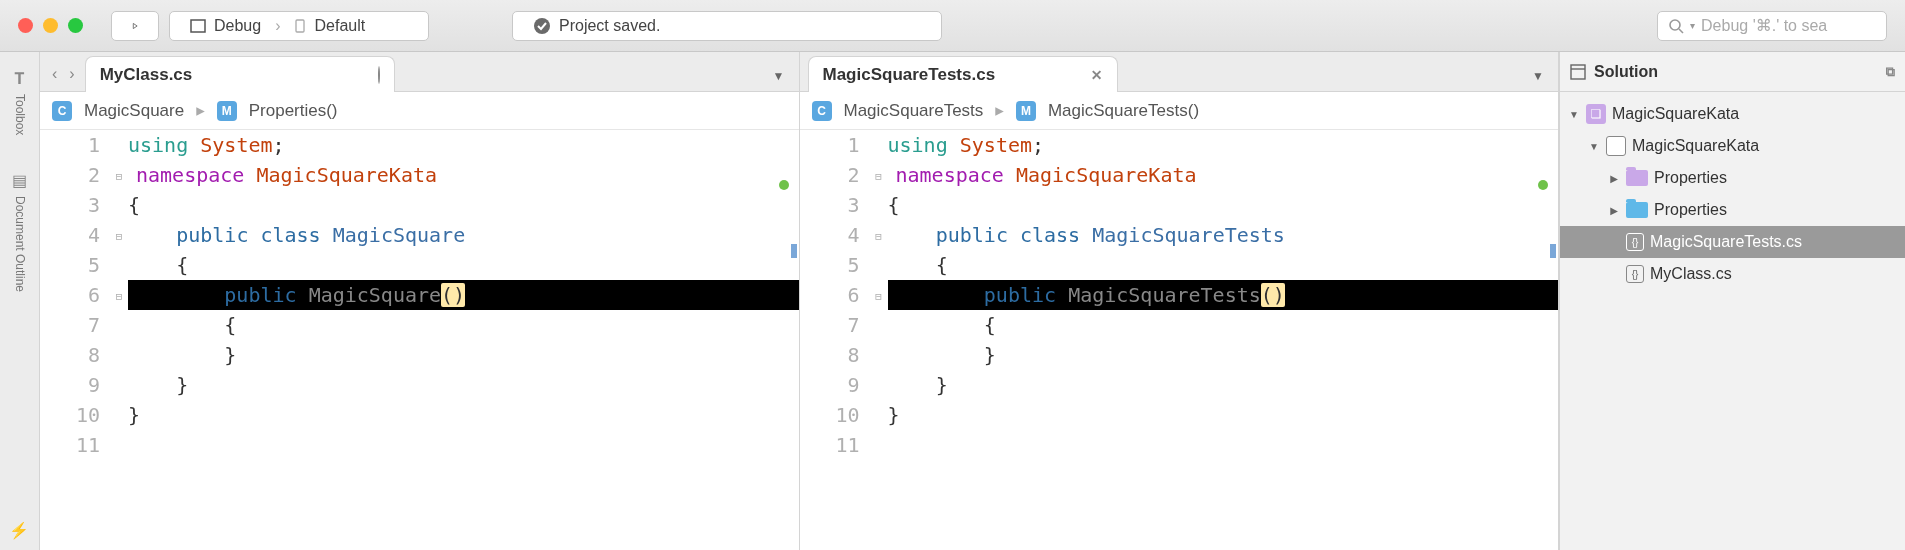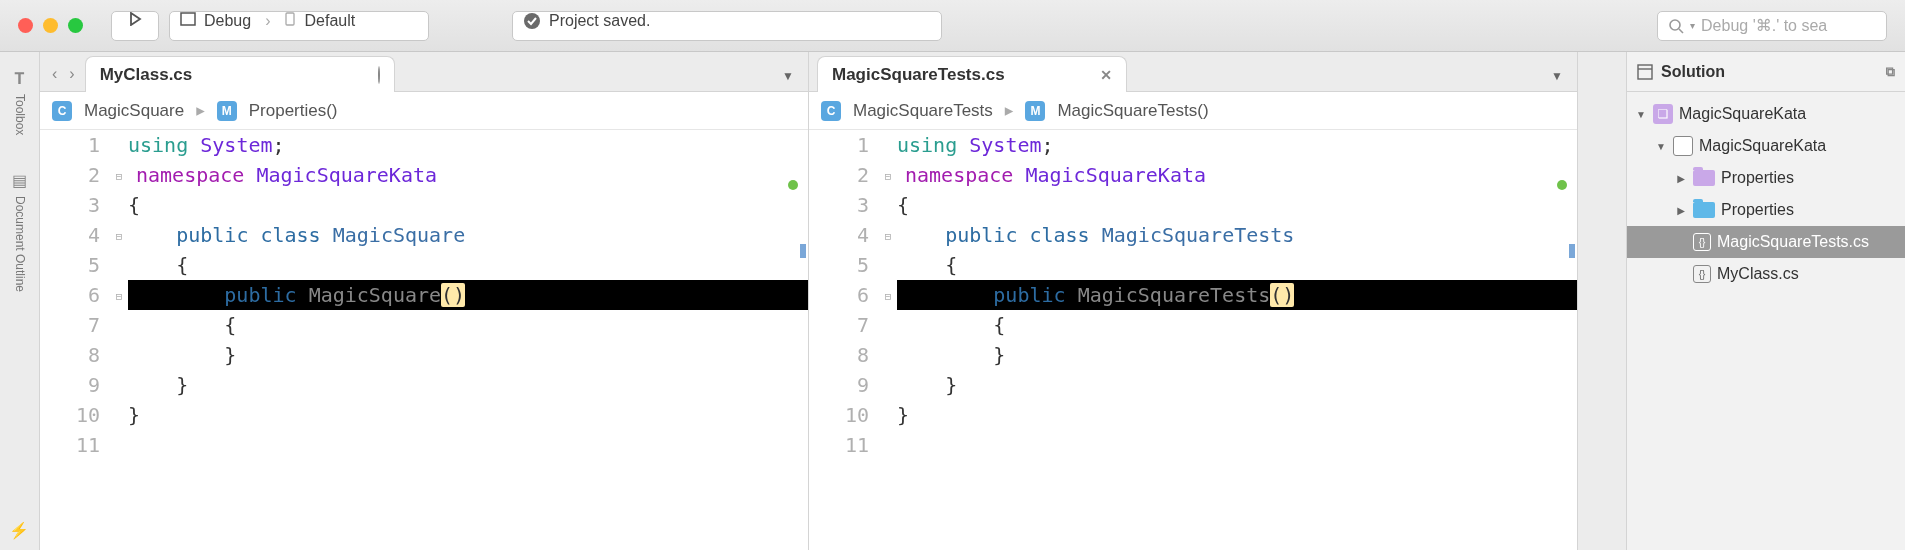--- a/index.html
+++ b/index.html
@@ -22,22 +22,22 @@
   gap: 10px;
 }
 .traffic { display: flex; gap: 10px; align-items: center; margin-right: 18px; }
 .traffic-dot { width: 15px; height: 15px; border-radius: 50%; }
 .tbtn {
   height: 30px;
   background: #fff;
   border: 1px solid #c8c8c8;
   border-radius: 5px;
   display: flex;
-  align-items: flex-start;
-  padding: 0 10px;
+  align-items: center;
+  padding: 0 20px;
   gap: 8px;
   font-size: 16px;
   color: #444;
 }
 .tbtn.run { width: 48px; justify-content: center; }
 .config { min-width: 260px; }
 .config .sep { color: #aaa; margin: 0 6px; }
 .status { min-width: 430px; margin-left: 73px; }
 .search-field {
   margin-left: auto;
@@ -172,32 +172,31 @@
   color: #b0b0b0;
   font-size: 11px;
   padding-top: 2px;
 }
 .fold-col div { height: 30px; display:flex; align-items:center; justify-content:center; }
 .code-body { flex: 1; white-space: pre; }
 .hl-line { background: #000000; display: inline-block; width: 100%; }
 .kw-using { color: #2a9d8f; }
 .kw-ns { color: #a21caf; margin-left: 8px; }
 .kw-mod { color: #2d6ca2; }
-.typename { color: #6d28d9; }
+.typename { color: #c2410c; }
 .typename2 { color: #3a6ea5; }
 .braces-hl { background: #ffe9aa; border-radius: 2px; }
 .ctor { color: #888; }
 
 .solution-panel {
-  width: 279px;
+  width: 346px;
   background: #f2f2f2;
   border-left: 1px solid #d4d4d4;
   display: flex;
   flex-direction: column;
-  margin-left: 48px;
 }
 .panel-header {
   height: 40px;
   display: flex;
   align-items: center;
   padding: 0 10px;
   gap: 8px;
   font-size: 16px;
   font-weight: 700;
   border-bottom: 1px solid #d4d4d4;

